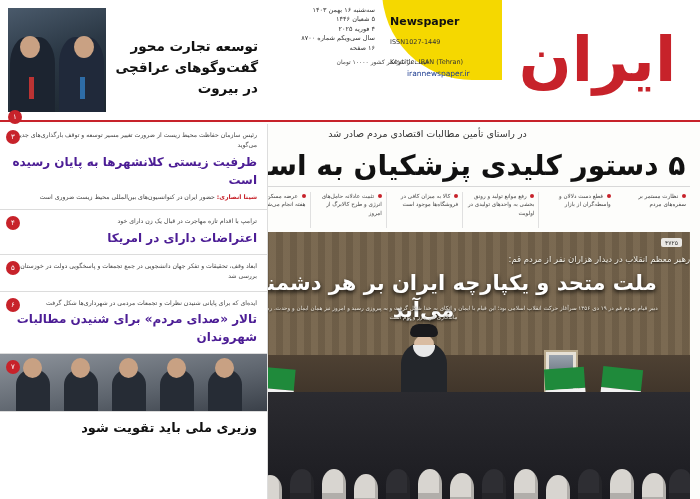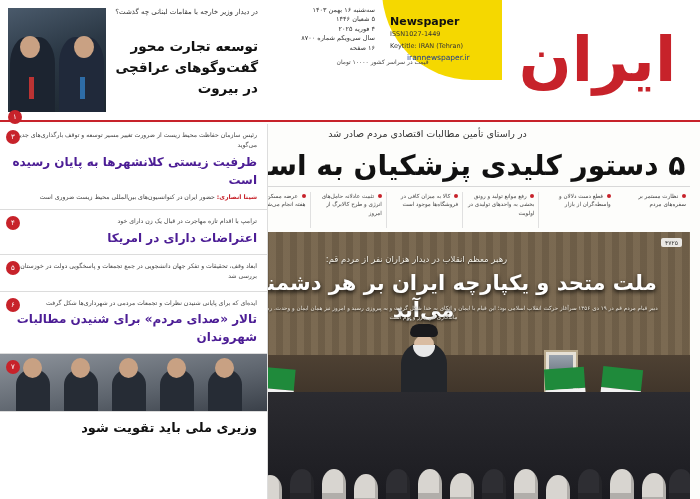--- a/index.html
+++ b/index.html
@@ -72,21 +72,21 @@
     font-size: 8px;
     color: #222;
     line-height: 1.5;
   }
   .mast-en .brand {
     font-size: 13px; font-weight: bold; color: #111; line-height: 1.1;
   }
   .mast-en .brand2 {
     font-size: 11px; font-weight: bold; color: #111; line-height: 1.1;
   }
-  .mast-en .issn { font-size: 6.5px; color: #333; margin-top: 2px; }
+  .mast-en .issn { font-size: 6.5px; color: #333; margin-top: 10px; }
   .mast-en .site { font-size: 7.5px; color: #1a3a8f; margin-left: 17px; }
 
   
   .top-teaser {
     position: absolute; left: 0; top: 0;
     width: 268px; height: 120px;
     background: #fff;
     border-left: none;
   }
   .top-teaser .kicker {
@@ -265,22 +265,22 @@
   .flag .pole {
     position: absolute; bottom: -26px; left: 50%;
     width: 2px; height: 30px; background: #caa04a;
   }
   .flag.f1 { left: 38px; transform: rotate(-7deg); }
   .flag.f2 { left: 96px; transform: rotate(5deg); }
   .flag.f3 { right: 50px; transform: rotate(6deg); }
   .flag.f4 { right: 104px; transform: rotate(-4deg); }
 
   .mp-overlay-kicker {
-    position: absolute; top: 22px; right: 7px; width: 100%;
-    text-align: center; direction: rtl;
+    position: absolute; top: 22px; right: 0; width: 100%;
+    text-align: right; direction: rtl;
     font-size: 8.5px; color: #f2efe6;
     text-shadow: 0 1px 2px rgba(0,0,0,.8);
   }
   .mp-overlay-headline {
     position: absolute; top: 38px; right: 0; width: 100%;
     text-align: center; direction: rtl;
     font-size: 21px; font-weight: bold; color: #ffffff;
     text-shadow: 0 2px 4px rgba(0,0,0,.85);
     line-height: 1.3;
   }
@@ -381,21 +381,20 @@
     <div class="mast-price">قیمت در سراسر کشور ۱۰۰۰۰ تومان</div>
 
     <div class="mast-en">
       <div class="brand2">Newspaper</div>
       <div class="issn">ISSN1027-1449</div>
       <div class="issn">Keytitle: IRAN (Tehran)</div>
       <div class="site">irannewspaper.ir</div>
     </div>
 
     <div class="top-teaser">
-      <div class="kicker">در دیدار وزیر خارجه با مقامات لبنانی چه گذشت؟</div>
       <div class="headline">توسعه تجارت محور گفت‌وگوهای عراقچی در بیروت</div>
       <div class="photo">
         <div class="photo-men">
           <div class="suit a"></div>
           <div class="suit b"></div>
           <div class="head a"></div>
           <div class="head b"></div>
           <div class="tie a"></div>
           <div class="tie b"></div>
         </div>

